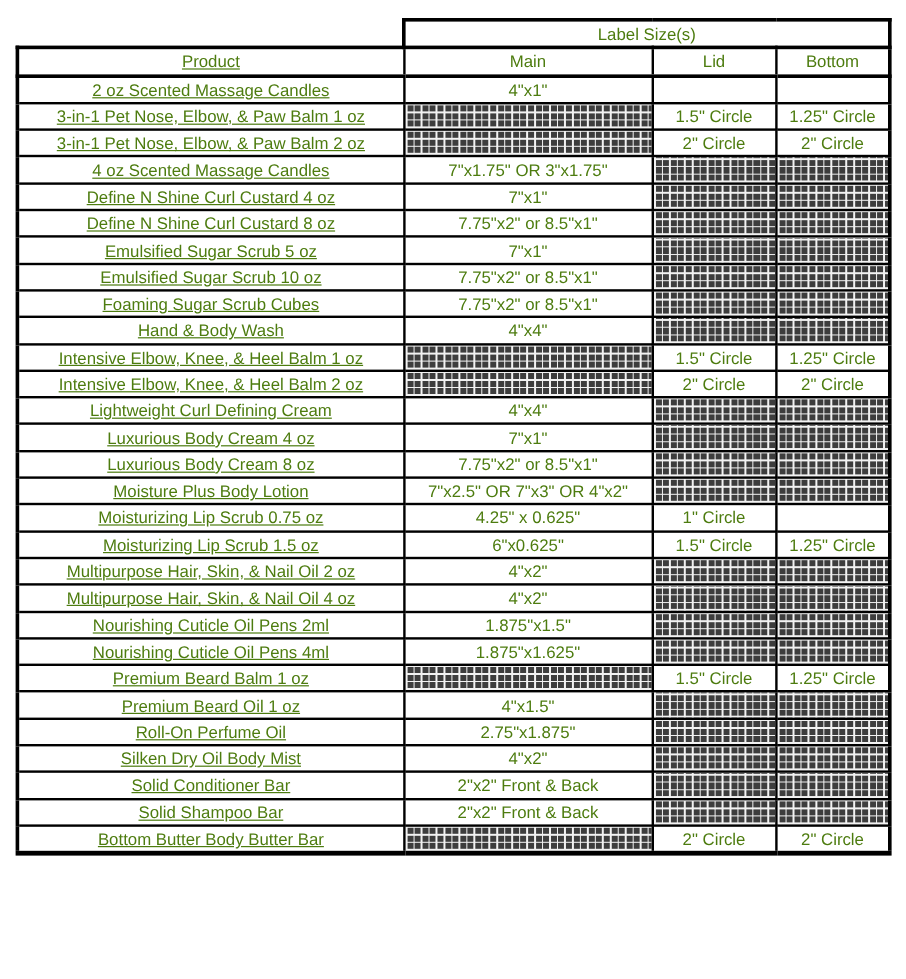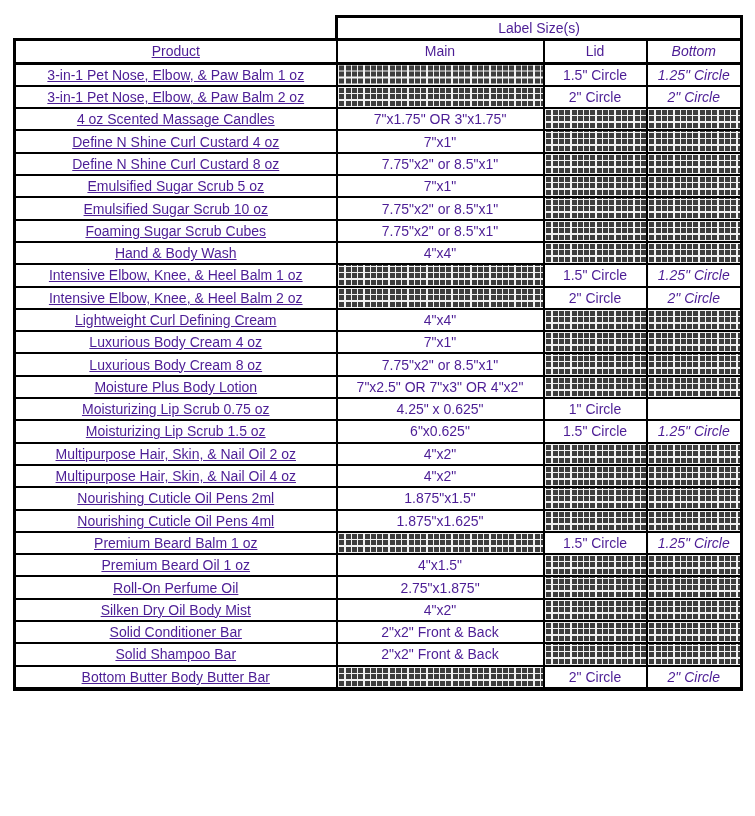--- a/index.html
+++ b/index.html
@@ -8,21 +8,21 @@
     background: #ffffff;
     font-family: "Liberation Sans", sans-serif;
   }
   .sheet {
     position: absolute;
     left: 13px; top: 15px;
   }
   table.label-table {
     border-collapse: collapse;
     table-layout: fixed;
-    color: #4c1d95;
+    color: #4d7c0f;
     font-size: 14px;
   }
   col.c-product { width: 322px; }
   col.c-main    { width: 207px; }
   col.c-lid     { width: 103px; }
   col.c-bottom  { width: 95px;  }
   td {
     border: 2px solid #000000;
     height: 20.3px;
     padding: 0 2px;
@@ -33,21 +33,21 @@
     line-height: 1;
   }
   
   td.corner-blank { border: none; background: #ffffff; }
   
   td.label-sizes { border: 3px solid #000000; }
   
   tr.header-row td { border-top: 3px solid #000000; border-bottom: 3px solid #000000; }
   
   td.edge-l { border-left: 3px solid #000000; text-decoration: underline; }
-  td.edge-r { border-right: 3px solid #000000; font-style: italic; }
+  td.edge-r { border-right: 3px solid #000000; }
   tr.last-row td { border-bottom: 4px solid #000000; }
   
   td.hatch {
     background-color: #3d3d3d;
     background-image:
       repeating-linear-gradient(0deg,  #f2f2f2 0 1.3px, transparent 1.3px 6.3px),
       repeating-linear-gradient(90deg, #f2f2f2 0 1.3px, transparent 1.3px 6.3px);
   }
 </style>
 </head>
@@ -66,20 +66,26 @@
         <td class="corner-blank"></td>
         <td class="label-sizes" colspan="3">Label Size(s)</td>
       </tr>
       <tr class="header-row">
         <td class="edge-l">Product</td>
         <td>Main</td>
         <td>Lid</td>
         <td class="edge-r">Bottom</td>
       </tr>
 
+    <tr>
+    <td class="edge-l">2 oz Scented Massage Candles</td>
+    <td>4"x1"</td>
+    <td></td>
+    <td class="edge-r"></td>
+  </tr>
         <tr>
     <td class="edge-l">3-in-1 Pet Nose, Elbow, &amp; Paw Balm 1 oz</td>
     <td class="hatch"></td>
     <td>1.5" Circle</td>
     <td class="edge-r">1.25" Circle</td>
   </tr>
         <tr>
     <td class="edge-l">3-in-1 Pet Nose, Elbow, &amp; Paw Balm 2 oz</td>
     <td class="hatch"></td>
     <td>2" Circle</td>

